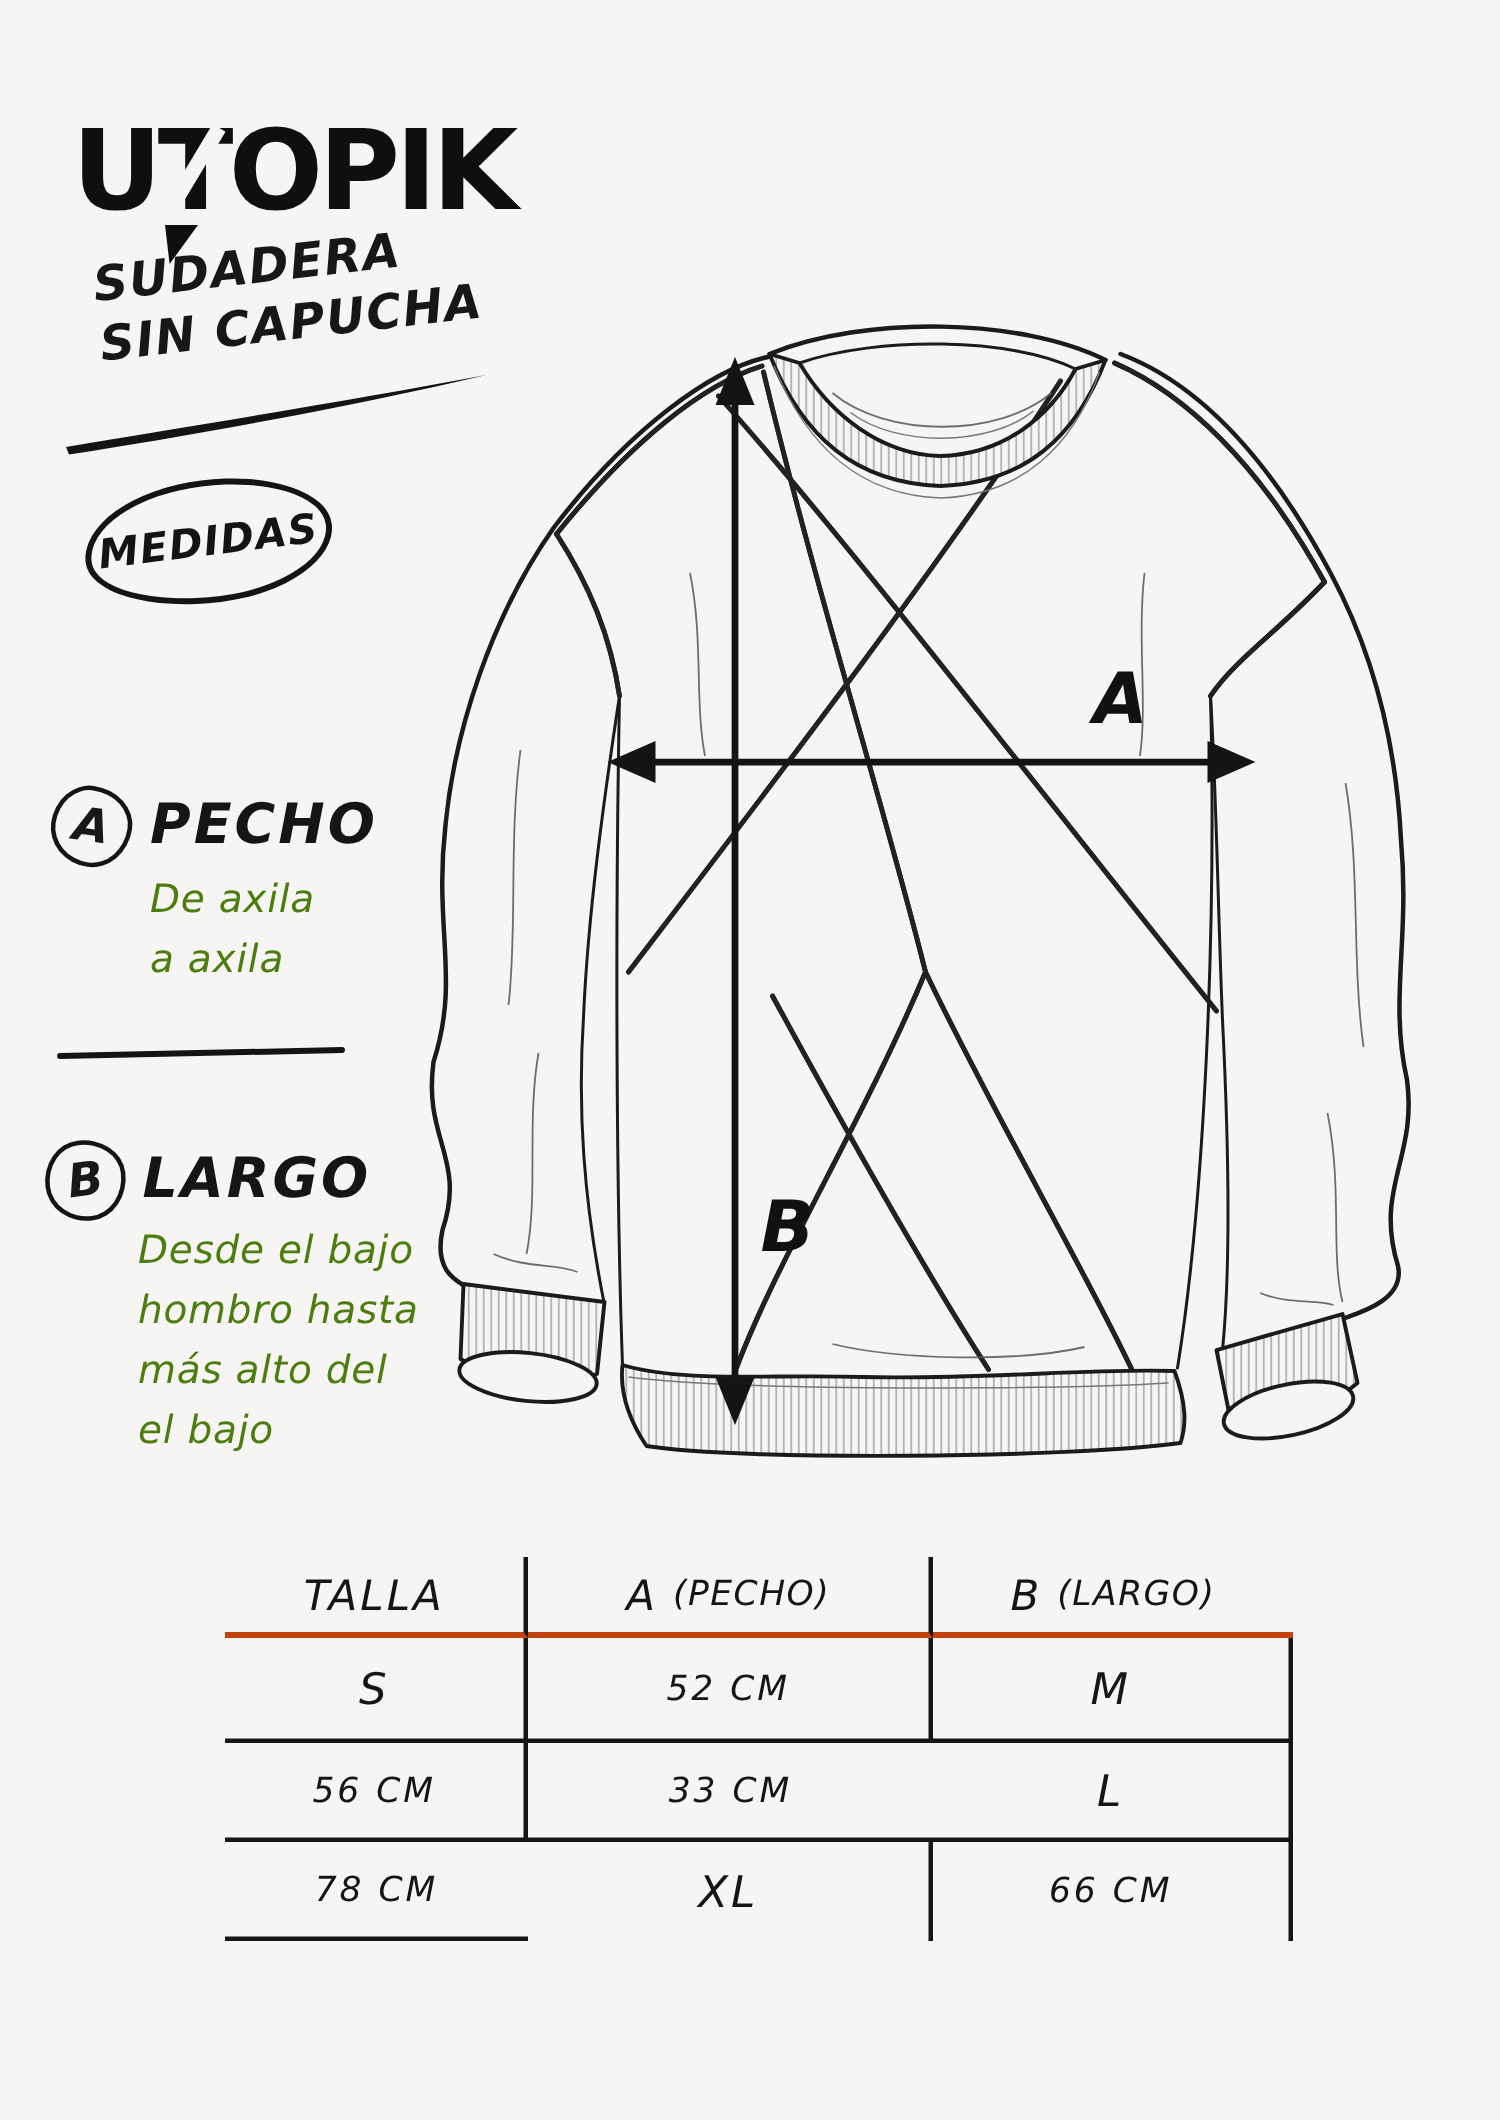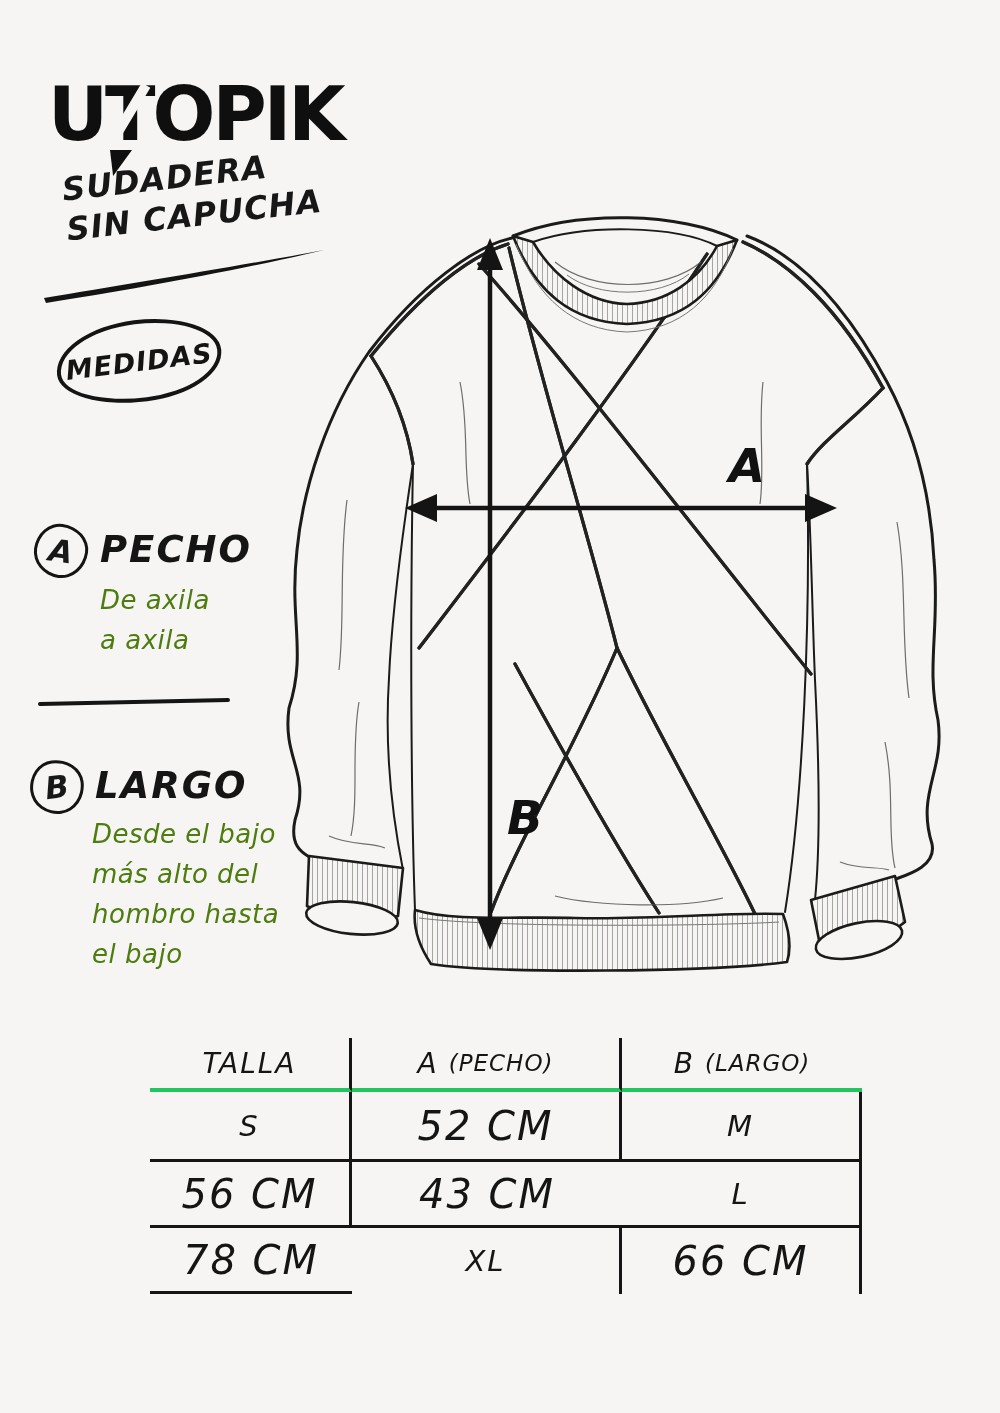--- a/index.html
+++ b/index.html
@@ -111,23 +111,23 @@
     position:absolute; left:150px; top:1038px;
     display:grid;
     grid-template-columns:202px 270px 240px;
     grid-template-rows:54px 70px 66px 66px 62px;
   }
   .cell{
     display:flex; align-items:center; justify-content:center;
     font-style:italic; font-size:29px; letter-spacing:2px; color:#151515;
     gap:10px;
   }
-  .cell.v{font-size:40px;}
+  .cell.v{font-size:23px;}
   .cell.c1,.cell.c2{border-right:3px solid #151515;}
-  .cell.hrow{border-bottom:4px solid #22c55e; font-size:28px;}
+  .cell.hrow{border-bottom:4px solid #c2410c; font-size:28px;}
   .cell.rline{border-bottom:3px solid #151515;}
   .th-sub{font-size:23px; letter-spacing:1px;}
 </style>
 </head>
 <body>
 
 <div class="logo">UTOPIK</div>
 <div class="logo-slash"></div>
 <div class="logo-tail"></div>
 
@@ -154,22 +154,22 @@
 </div>
 
 <div class="divider"></div>
 
 <div class="m-circle b">
   <span>B</span>
 </div>
 <div class="m-name b">LARGO</div>
 <div class="m-desc b">
   <div>Desde el bajo</div>
+  <div>hombro hasta</div>
   <div>más alto del</div>
-  <div>hombro hasta</div>
   <div>el bajo</div>
 </div>
 
 <svg class="drawing" width="720" height="860" viewBox="0 0 720 860">
   <defs>
     <pattern id="rib" width="5" height="7" patternUnits="userSpaceOnUse">
       <rect width="5" height="7" fill="#f6f5f3"></rect>
       <path d="M2.5,0 V7" stroke="#9c9c9c" stroke-width="0.9"></path>
     </pattern>
   </defs>
@@ -267,20 +267,20 @@
   <div class="cell hrow">
     <span class="th-main">B</span>
     <span class="th-sub">(LARGO)</span>
   </div>
 
   <div class="cell rline c1">S</div>
   <div class="cell rline c2 v">52 CM</div>
 
   <div class="cell rline c1">M</div>
   <div class="cell rline c2 v">56 CM</div>
-  <div class="cell rline v">43 CM</div>
+  <div class="cell rline v">33 CM</div>
 
   <div class="cell rline c1">L</div>
   <div class="cell rline v">78 CM</div>
 
   <div class="cell c1">XL</div>
   <div class="cell c2 v">66 CM</div>
 </div>
 
 </body></html>

